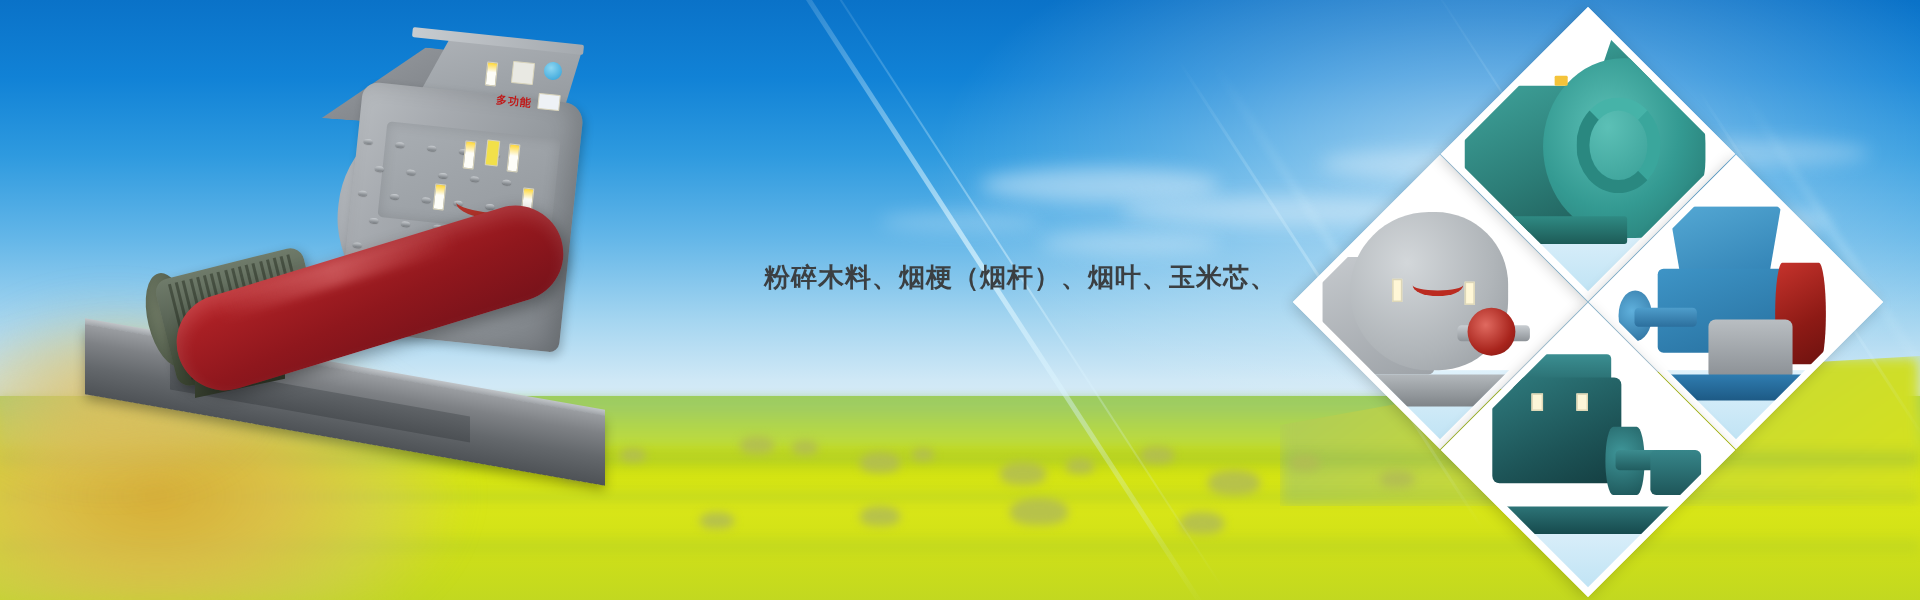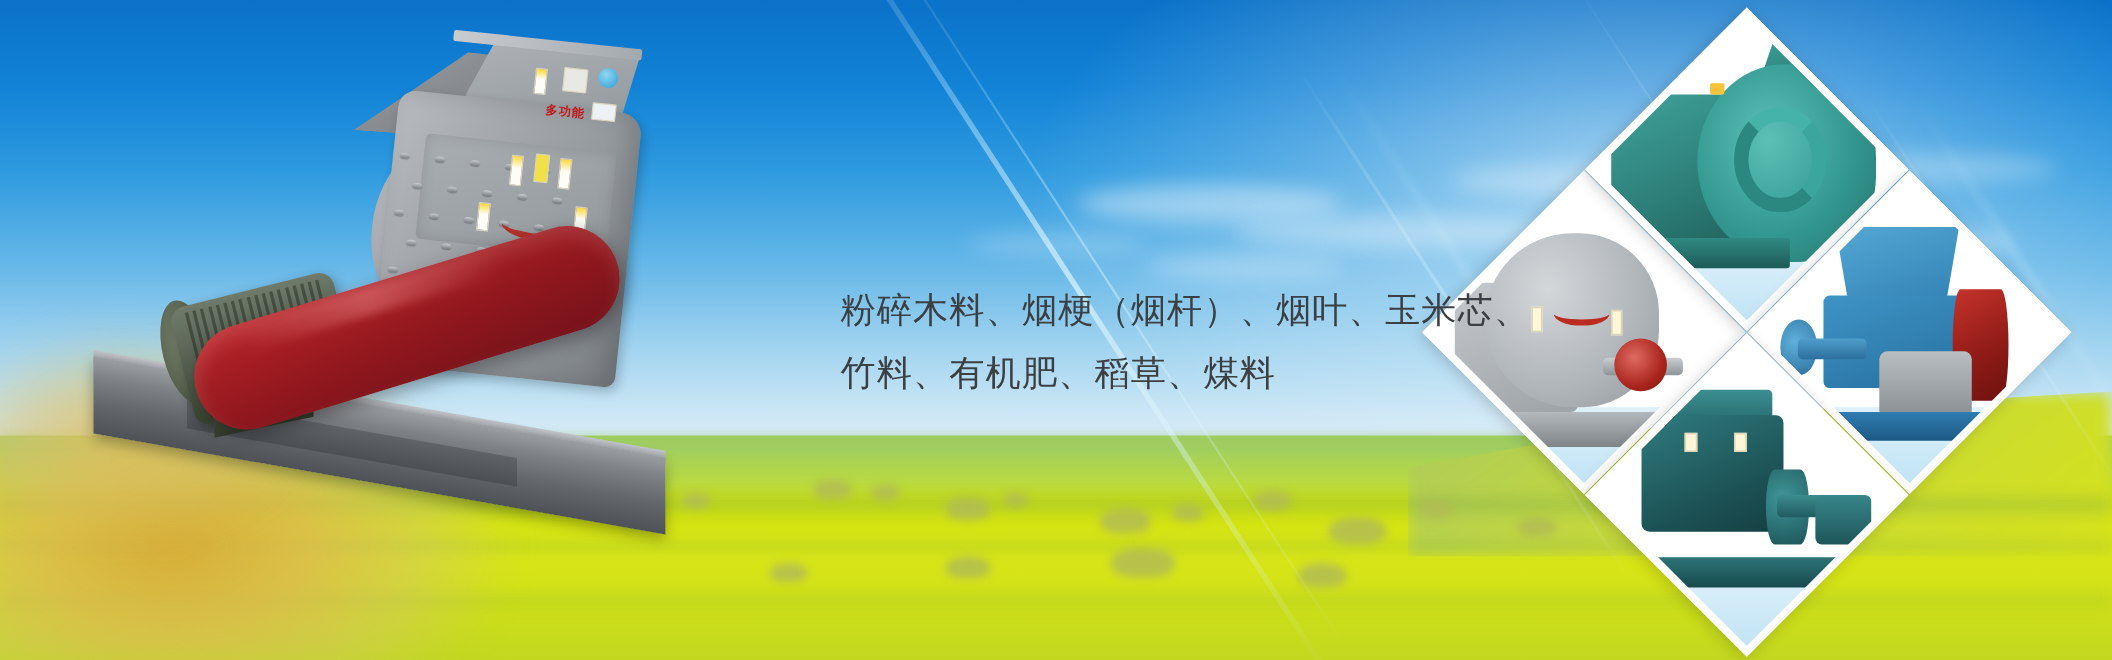--- a/index.html
+++ b/index.html
@@ -111,21 +111,21 @@
   
   .text-block {
     position:absolute; left:764px; top:232px; width:520px; z-index:40;
   }
   .headline {
     font-size:40px; font-weight:bold; letter-spacing:2px;
     line-height:1.12; white-space:nowrap;
   }
   .sub {
     margin-top:22px;
-    font-size:32px; font-weight:400; line-height:1.78;
+    font-size:26px; font-weight:700; line-height:1.78;
     letter-spacing:1px; white-space:nowrap;
   }
 
   
   #machine { position:absolute; left:60px; top:18px; width:640px; height:470px; z-index:30; }
   #machine > * { position:absolute; }
 
   .m-base {
     left:25px; top:352px; width:520px; height:70px;
     background:linear-gradient(180deg,#9a9da1 0%,#7e8185 26%,#64686c 60%,#4e5256 100%);
@@ -475,21 +475,20 @@
       </div>
     <div class="m-motor-foot"></div>
 
     <div class="m-redbelt"></div>
     <div class="m-redbelt-hi"></div>
   </div>
 
   <div class="text-block">
     <div class="sub" style="color: rgb(59, 63, 66);">
       <div>粉碎木料、烟梗（烟杆）、烟叶、玉米芯、</div>
-      <div>竹料、有机肥、稻草、煤料</div>
     </div>
   </div>
 
   <div id="collage">
 
     <div class="dia d-left">
       <div class="dia-inner">
         <div class="photo">
           <div class="bg-top"></div>
           <div class="bg-band"></div>

